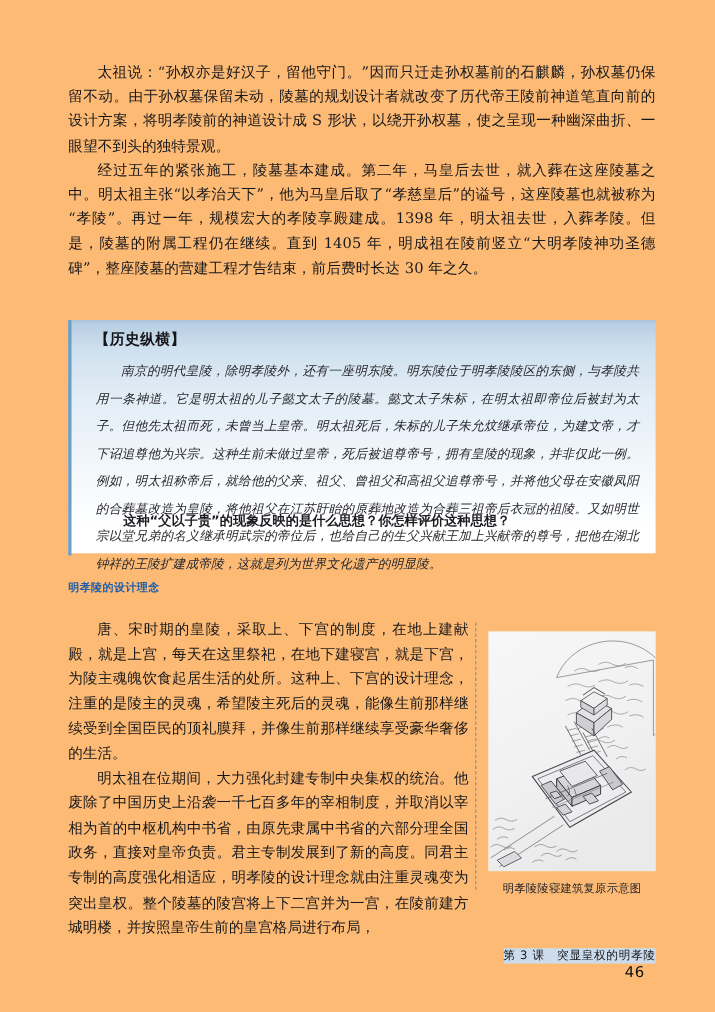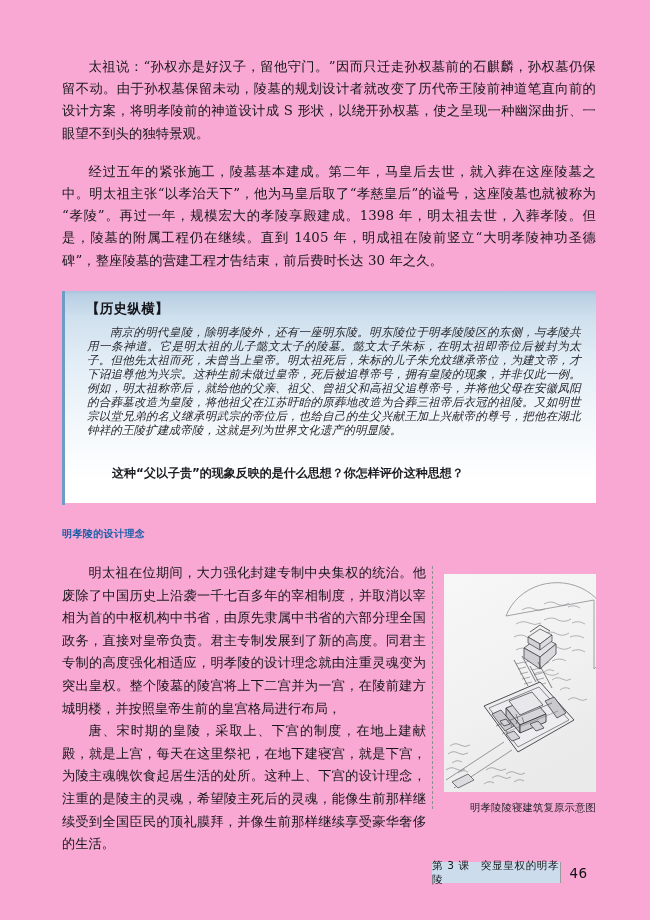--- a/index.html
+++ b/index.html
@@ -14,21 +14,21 @@
     font-family: "DejaVu Sans", "Liberation Sans", sans-serif;
     color: #1a1a1a;
     overflow: hidden;
   }
 
   .page {
     position: absolute;
     inset: 0;
     width: 650px;
     height: 920px;
-    background: #f9a8d4;
+    background: #fdba74;
   }
 
   
   .body-col {
     position: absolute;
     left: 62px;
     width: 534px;
   }
   p.para {
     margin: 0;
@@ -39,21 +39,21 @@
     text-justify: inter-ideograph;
     text-indent: 2em;
     color: #17171a;
     letter-spacing: 0.1px;
   }
 
   
   #intro-block {
     top: 56px;
   }
-  #intro-block p.para + p.para { margin-top: 16px; }
+  #intro-block p.para + p.para { margin-top: 0px; }
 
   
   .feature-box {
     position: absolute;
     left: 62px;
     top: 291px;
     width: 534px;
     height: 212px;
     background: linear-gradient(to bottom,
         #a9c4dd 0px,
@@ -85,21 +85,21 @@
   .feature-body {
     position: absolute;
     left: 25px;
     top: 34px;
     width: 494px;
   }
   p.kai {
     margin: 0;
     font-family: "DejaVu Serif", "Liberation Serif", serif;
     font-size: 11.5px;
-    line-height: 14px;
+    line-height: 25px;
     text-align: justify;
     text-justify: inter-ideograph;
     text-indent: 2em;
     color: #27272c;
     font-style: italic;
     letter-spacing: 0.15px;
   }
   .feature-question {
     position: absolute;
     left: 26px;
@@ -156,36 +156,37 @@
   .figure-frame {
     width: 152px;
     height: 218px;
     background: #f4f4f4;
     position: relative;
     overflow: hidden;
   }
   .figure-frame svg { display: block; }
   .figure-caption {
     margin-top: 9px;
-    text-align: right;
+    text-align: center;
     font-family: "DejaVu Sans", "Liberation Sans", sans-serif;
     font-size: 10.3px;
     color: #232328;
     letter-spacing: 0.2px;
   }
 
   
   .footer {
     position: absolute;
     left: 432px;
     top: 862px;
     width: 164px;
     height: 21px;
     display: flex;
-    align-items: center;
+    align-items: flex-end;
+    flex-direction: column;
   }
   .footer-chip {
     background: #ccdcec;
     height: 21px;
     flex: 1 1 auto;
     display: flex;
     align-items: center;
     justify-content: center;
     font-family: "DejaVu Sans", "Liberation Sans", sans-serif;
     font-size: 10.6px;
@@ -222,22 +223,22 @@
     <div class="feature-body">
       <p class="kai">南京的明代皇陵，除明孝陵外，还有一座明东陵。明东陵位于明孝陵陵区的东侧，与孝陵共用一条神道。它是明太祖的儿子懿文太子的陵墓。懿文太子朱标，在明太祖即帝位后被封为太子。但他先太祖而死，未曾当上皇帝。明太祖死后，朱标的儿子朱允炆继承帝位，为建文帝，才下诏追尊他为兴宗。这种生前未做过皇帝，死后被追尊帝号，拥有皇陵的现象，并非仅此一例。例如，明太祖称帝后，就给他的父亲、祖父、曾祖父和高祖父追尊帝号，并将他父母在安徽凤阳的合葬墓改造为皇陵，将他祖父在江苏盱眙的原葬地改造为合葬三祖帝后衣冠的祖陵。又如明世宗以堂兄弟的名义继承明武宗的帝位后，也给自己的生父兴献王加上兴献帝的尊号，把他在湖北钟祥的王陵扩建成帝陵，这就是列为世界文化遗产的明显陵。</p>
     </div>
     <div class="feature-question">这种“父以子贵”的现象反映的是什么思想？你怎样评价这种思想？</div>
   </div>
   <div class="feature-rail"></div>
 
   <div class="section-head">明孝陵的设计理念</div>
 
   <div class="left-col">
+    <p class="para">唐、宋时期的皇陵，采取上、下宫的制度，在地上建献殿，就是上宫，每天在这里祭祀，在地下建寝宫，就是下宫，为陵主魂魄饮食起居生活的处所。这种上、下宫的设计理念，注重的是陵主的灵魂，希望陵主死后的灵魂，能像生前那样继续受到全国臣民的顶礼膜拜，并像生前那样继续享受豪华奢侈的生活。</p>
     <p class="para">明太祖在位期间，大力强化封建专制中央集权的统治。他废除了中国历史上沿袭一千七百多年的宰相制度，并取消以宰相为首的中枢机构中书省，由原先隶属中书省的六部分理全国政务，直接对皇帝负责。君主专制发展到了新的高度。同君主专制的高度强化相适应，明孝陵的设计理念就由注重灵魂变为突出皇权。整个陵墓的陵宫将上下二宫并为一宫，在陵前建方城明楼，并按照皇帝生前的皇宫格局进行布局，</p>
-    <p class="para">唐、宋时期的皇陵，采取上、下宫的制度，在地上建献殿，就是上宫，每天在这里祭祀，在地下建寝宫，就是下宫，为陵主魂魄饮食起居生活的处所。这种上、下宫的设计理念，注重的是陵主的灵魂，希望陵主死后的灵魂，能像生前那样继续受到全国臣民的顶礼膜拜，并像生前那样继续享受豪华奢侈的生活。</p>
   </div>
 
   <div class="dash-divider"></div>
 
   <div class="figure-wrap">
     <div class="figure-frame">
       <svg width="152" height="218" viewBox="0 0 152 218" xmlns="http://www.w3.org/2000/svg">
         <defs>
           <clipPath id="figclip">
               <rect x="0" y="0" width="152" height="218"></rect>

